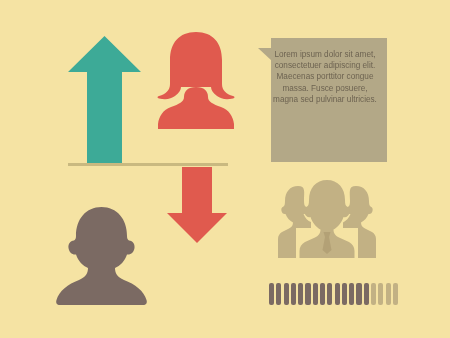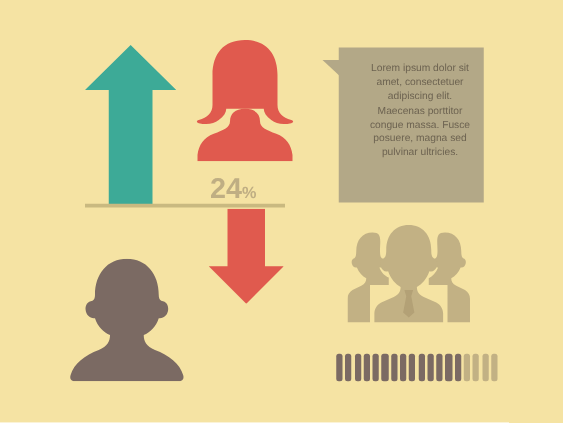--- a/index.html
+++ b/index.html
@@ -89,21 +89,21 @@
 
   
   #speech-bubble {
     position: absolute;
     left: 271px;
     top: 38px;
     width: 116px;
     height: 124px;
     background: #b3a887;
     box-sizing: border-box;
-    padding: 11px 10px 8px 24px;
+    padding: 11px 10px 8px 2px;
   }
   #speech-bubble-tail {
     position: absolute;
     left: 258px;
     top: 48px;
     width: 0;
     height: 0;
     border-top: 0px solid transparent;
     border-bottom: 13px solid transparent;
     border-right: 14px solid #b3a887;
@@ -158,23 +158,20 @@
                C64,67 69,68 76,66.5 C78,66 78,64.5 76,64 C69,62 65,58 65,52 L65,28
                C65,11 56,0 39,0 Z" fill="#e05a4e"></path>
       <path d="M39,55 C31,55 27,59 27,65 C27,70 22,72 14,75 C6,78 2,84 1,92
                L1,97 L77,97 L77,92 C76,84 72,78 64,75 C56,72 51,70 51,65
                C51,59 47,55 39,55 Z" fill="#e05a4e"></path>
     </svg>
   </div>
 
   <div id="divider-line"></div>
 
-  <div class="pct" id="pct-upper">
-    <span>24</span><span class="sym">%</span>
-  </div>
 
 
   <div id="red-arrow">
     <svg width="60" height="76" viewBox="0 0 60 76" xmlns="http://www.w3.org/2000/svg">
       <polygon points="15,0 45,0 45,46 60,46 30,76 0,46 15,46" fill="#e05a4e"></polygon>
     </svg>
   </div>
 
   <div id="male-figure">
     <svg width="93" height="98" viewBox="0 0 93 98" xmlns="http://www.w3.org/2000/svg">

